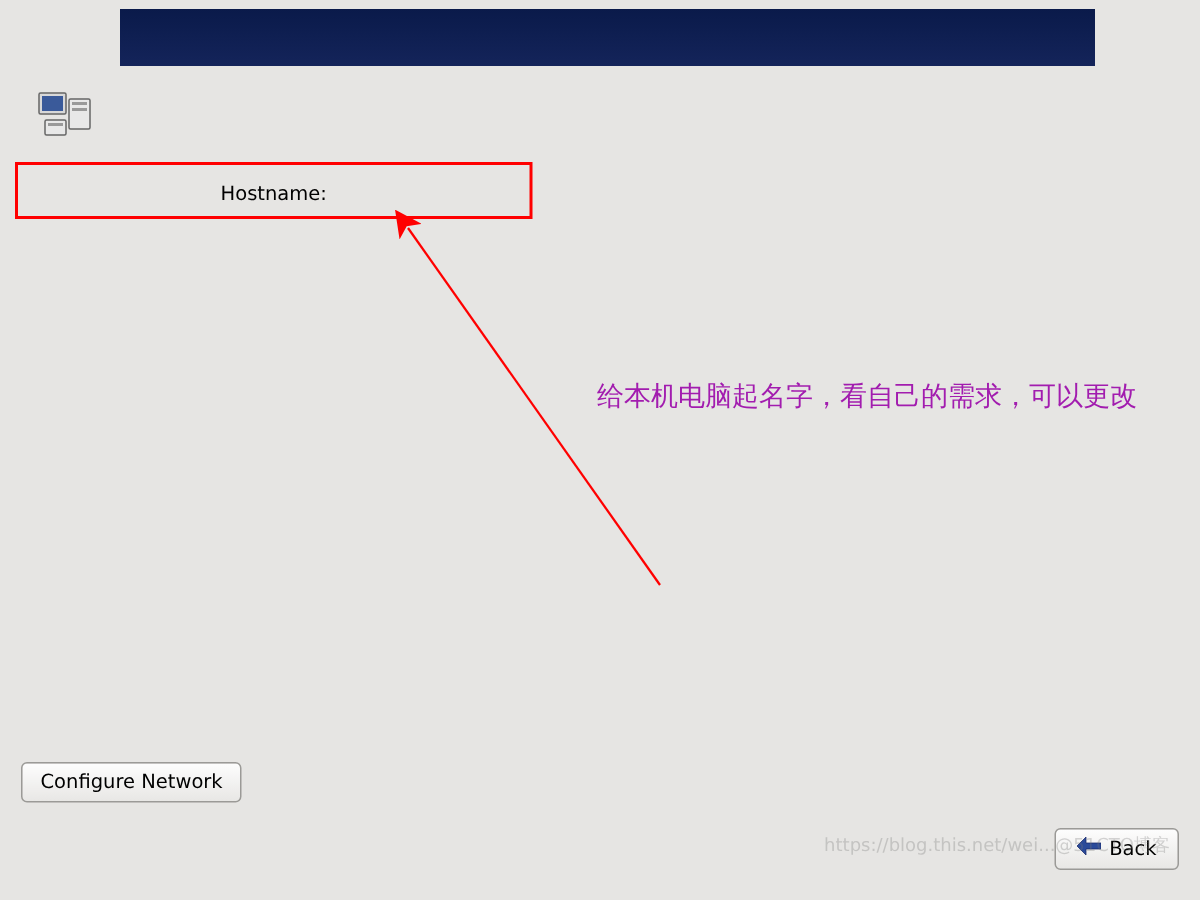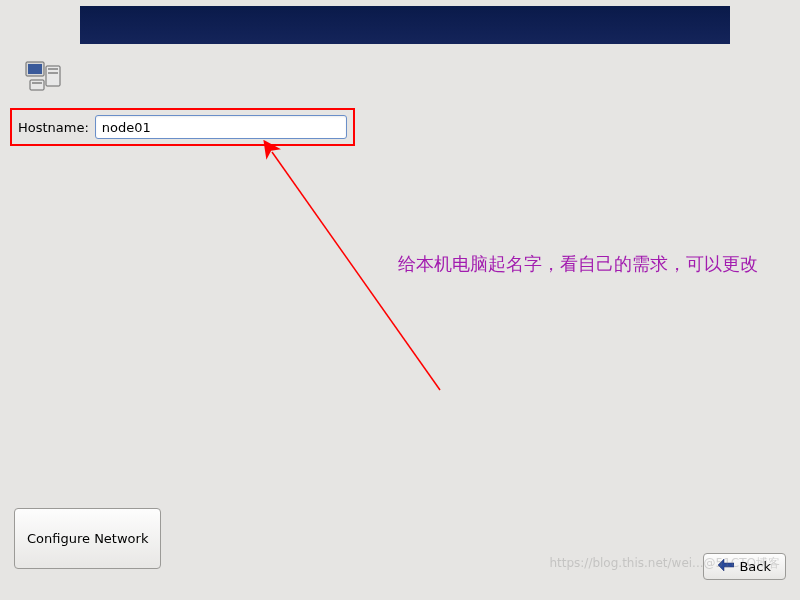--- a/index.html
+++ b/index.html
@@ -40,20 +40,21 @@
       position: absolute;
       top: 108px;
       left: 10px;
       width: 345px;
       height: 38px;
       border: 2px solid #ff0000;
       display: flex;
       align-items: center;
       padding: 12px 6px;
       gap: 6px;
+      flex-direction: column;
     }
     .hostname-label { color: #000; white-space: nowrap; }
     .hostname-input {
       flex: 1;
       height: 24px;
       border: 1px solid #6a8fc9;
       border-radius: 3px;
       background: #fff;
       padding: 0 6px;
       font-size: 13px;
@@ -80,21 +81,21 @@
       left: 14px;
       top: 508px;
     }
     .btn {
       display: inline-flex;
       align-items: center;
       gap: 5px;
       background: linear-gradient(to bottom, #fdfdfd, #e8e7e5);
       border: 1px solid #9b9a97;
       border-radius: 4px;
-      padding: 22px 12px;
+      padding: 5px 12px;
       font-size: 13px;
       font-family: inherit;
       cursor: pointer;
       color: #000;
     }
     .nav-buttons {
       position: absolute;
       right: 14px;
       bottom: 20px;
       display: flex;
@@ -128,21 +129,20 @@
         <rect x="24" y="14" width="10" height="2" fill="#999"></rect>
         <rect x="6" y="22" width="14" height="10" rx="1" fill="#e8e8e8" stroke="#666"></rect>
         <rect x="8" y="24" width="10" height="2" fill="#999"></rect>
       </svg>
     </span>
   </div>
 </div>
 
 <div class="hostname-box">
   <span class="hostname-label">Hostname:</span>
-  <input class="hostname-input" type="text" value="node01" style="">
 </div>
 
 <svg class="annotation-arrow" width="200" height="260">
   <defs>
     <marker id="ah" markerWidth="12" markerHeight="12" refX="2" refY="6" orient="auto">
       <path d="M0,0 L12,6 L0,12 L3,6 Z" fill="#ff0000"></path>
     </marker>
   </defs>
   <line x1="180" y1="250" x2="12" y2="12" stroke="#ff0000" stroke-width="1.5" marker-end="url(#ah)"></line>
 </svg>

